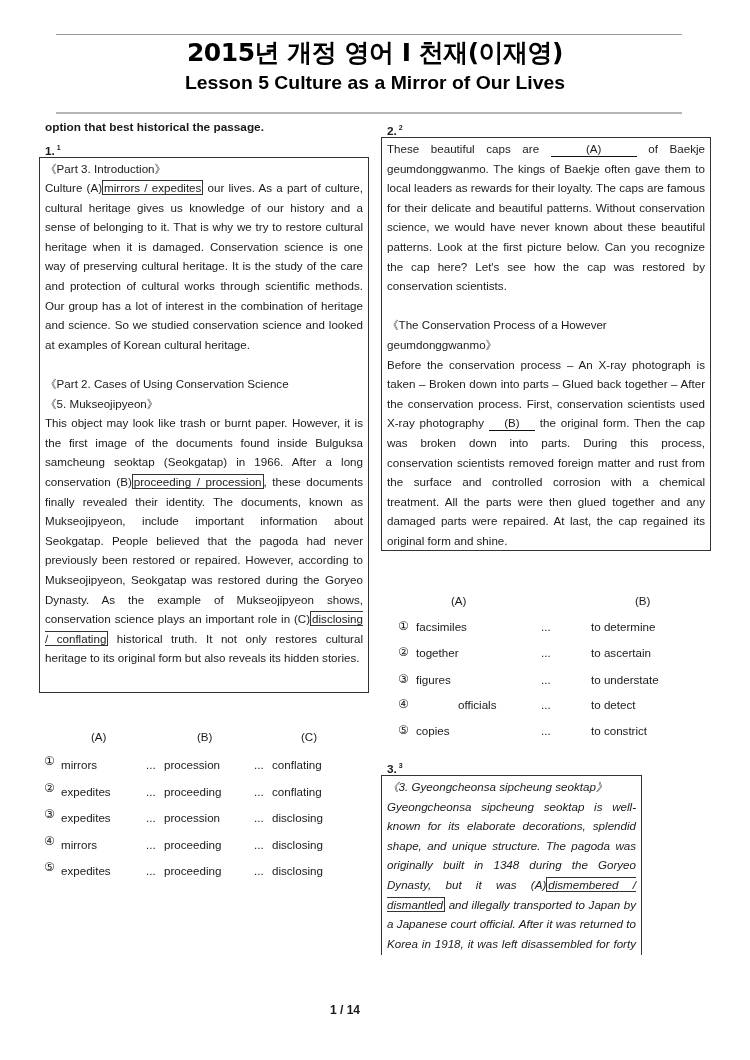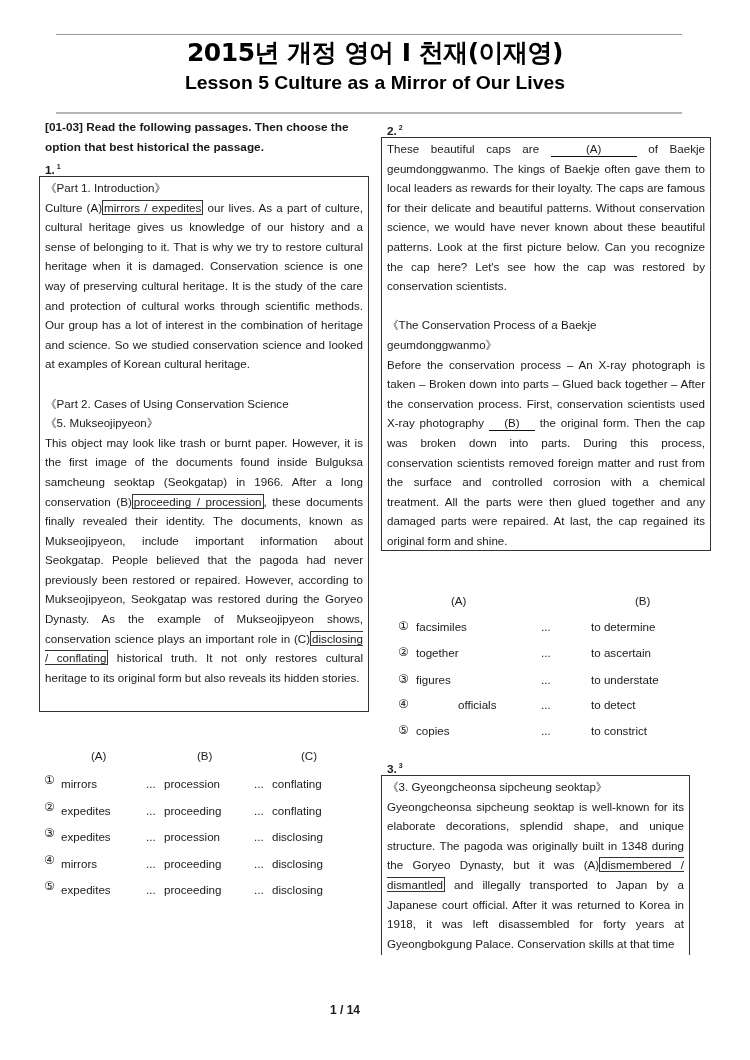--- a/index.html
+++ b/index.html
@@ -47,28 +47,27 @@
 </head>
 <body>
 
 <div class="rule r1"></div>
 <div class="title">2015년 개정 영어 I 천재(이재영)</div>
 <div class="subtitle">Lesson 5 Culture as a Mirror of Our Lives</div>
 <div class="rule r2"></div>
 
 <div class="col left">
   <div class="instr">
-    <div>[01-03] Read the following passages. Then choose the</div>
     <div>option that best historical the passage.</div>
   </div>
   <div class="qnum">
     <span>1.</span><sup>1</sup>
   </div>
   <div class="passage" style="height:536px;">
-    <p class="hd">《Part 1. Introduction》</p>
+    <p class="hd">《Part 3. Introduction》</p>
     <p><span>Culture (A)</span><span class="boxed">mirrors / expedites</span><span> our lives. As a part of culture, cultural heritage gives us knowledge of our history and a sense of belonging to it. That is why we try to restore cultural heritage when it is damaged. Conservation science is one way of preserving cultural heritage. It is the study of the care and protection of cultural works through scientific methods. Our group has a lot of interest in the combination of heritage and science. So we studied conservation science and looked at examples of Korean cultural heritage.</span></p>
     <div class="gap"></div>
     <p class="hd">《Part 2. Cases of Using Conservation Science</p>
     <p class="hd">《5. Mukseojipyeon》</p>
     <p><span>This object may look like trash or burnt paper. However, it is the first image of the documents found inside Bulguksa samcheung seoktap (Seokgatap) in 1966. After a long conservation (B)</span><span class="boxed">proceeding / procession</span><span>, these documents finally revealed their identity. The documents, known as Mukseojipyeon, include important information about Seokgatap. People believed that the pagoda had never previously been restored or repaired. However, according to Mukseojipyeon, Seokgatap was restored during the Goryeo Dynasty. As the example of Mukseojipyeon shows, conservation science plays an important role in (C)</span><span class="boxed">disclosing / conflating</span><span> historical truth. It not only restores cultural heritage to its original form but also reveals its hidden stories.</span></p>
   </div>
 
   <div class="opts" style="height:170px; margin-top:34px;">
     <div class="opt-row" style="top:0;">
       <span style="left:52px;">(A)</span>
@@ -118,21 +117,21 @@
   </div>
 </div>
 
 <div class="col right">
   <div class="qnum">
     <span>2.</span><sup>2</sup>
   </div>
   <div class="passage" style="height:414px;">
     <p><span>These beautiful caps are </span><span class="blank" style="width:86px;">(A)</span><span> of Baekje geumdonggwanmo. The kings of Baekje often gave them to local leaders as rewards for their loyalty. The caps are famous for their delicate and beautiful patterns. Without conservation science, we would have never known about these beautiful patterns. Look at the first picture below. Can you recognize the cap here? Let's see how the cap was restored by conservation scientists.</span></p>
     <div class="gap"></div>
-    <p class="hd">《The Conservation Process of a Baekje geumdonggwanmo》</p>
+    <p class="hd">《The Conservation Process of a However geumdonggwanmo》</p>
     <p><span>Before the conservation process – An X-ray photograph is taken – Broken down into parts – Glued back together – After the conservation process. First, conservation scientists used X-ray photography </span><span class="blank" style="width:46px;">(B)</span><span> the original form. Then the cap was broken down into parts. During this process, conservation scientists removed foreign matter and rust from the surface and controlled corrosion with a chemical treatment. All the parts were then glued together and any damaged parts were repaired. At last, the cap regained its original form and shine.</span></p>
   </div>
 
   <div class="opts" style="height:160px; margin-top:40px;">
     <div class="opt-row" style="top:0;">
       <span style="left:70px;">(A)</span>
       <span style="left:254px;">(B)</span>
     </div>
     <div class="opt-row" style="top:26px;">
       <span class="circ" style="left:17px;">①</span>
@@ -162,19 +161,19 @@
       <span class="circ" style="left:17px;">⑤</span>
       <span style="left:35px;">copies</span>
       <span style="left:160px;">...</span>
       <span style="left:210px;">to constrict</span>
     </div>
   </div>
 
   <div class="qnum" style="margin-top:5px;">
     <span>3.</span><sup>3</sup>
   </div>
-  <div class="passage" style="width:309px; height:180px; border-bottom:none; overflow:hidden;">
+  <div class="passage" style="width:261px; height:180px; border-bottom:none; overflow:hidden;font-style:italic;">
     <p class="hd">《3. Gyeongcheonsa sipcheung seoktap》</p>
     <p><span>Gyeongcheonsa sipcheung seoktap is well-known for its elaborate decorations, splendid shape, and unique structure. The pagoda was originally built in 1348 during the Goryeo Dynasty, but it was (A)</span><span class="boxed">dismembered / dismantled</span><span> and illegally transported to Japan by a Japanese court official. After it was returned to Korea in 1918, it was left disassembled for forty years at Gyeongbokgung Palace. Conservation skills at that time</span></p>
   </div>
 </div>
 
 <div class="pagenum">1 / 14</div>
 
 </body></html>

